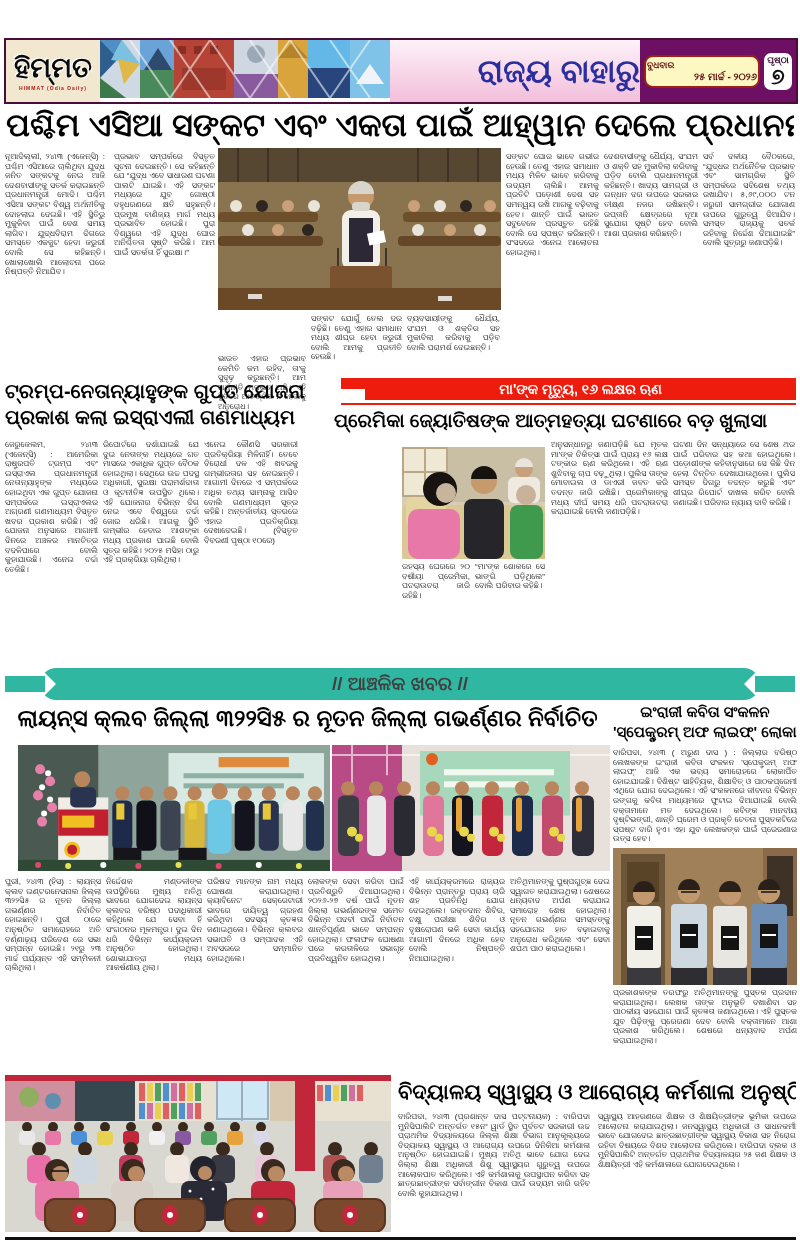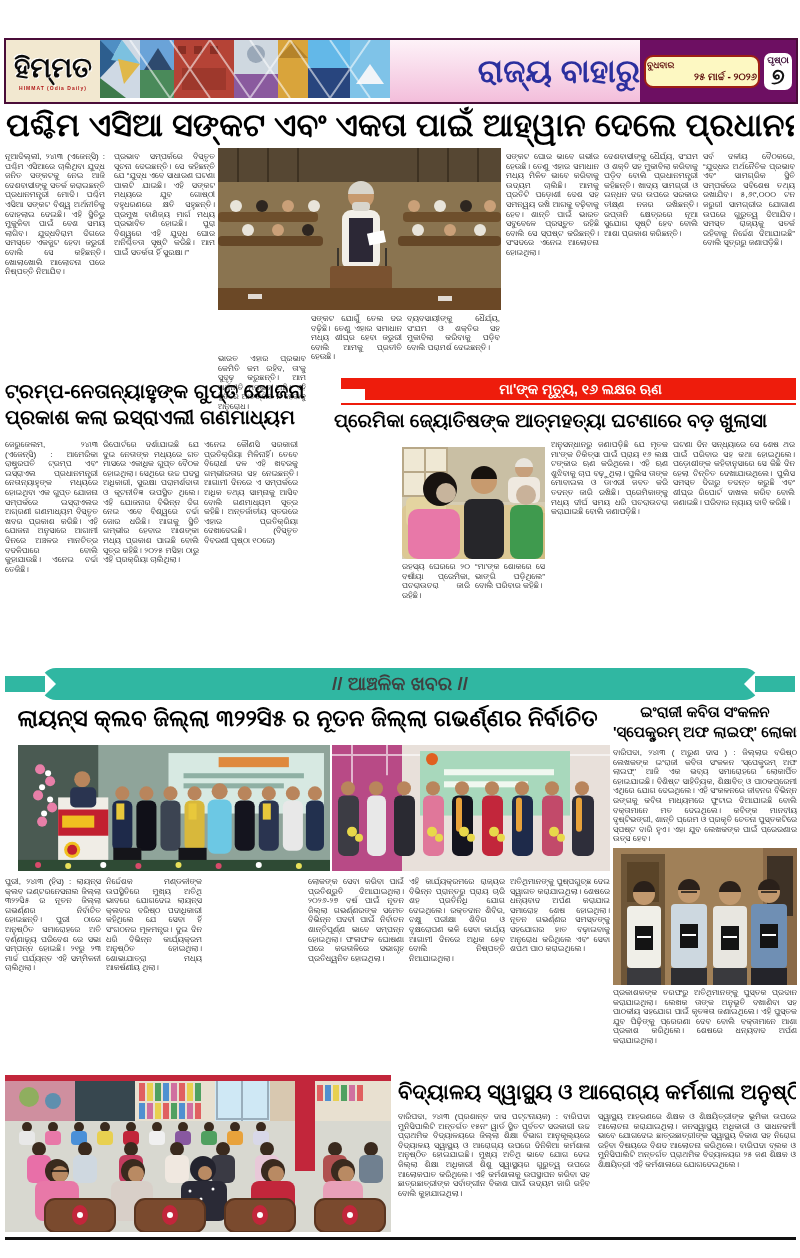--- a/index.html
+++ b/index.html
@@ -293,20 +293,21 @@
         <circle cx="162" cy="86" r="5"></circle>
           <circle cx="169" cy="92" r="4"></circle>
         <circle cx="222" cy="86" r="5"></circle>
           <circle cx="229" cy="92" r="4"></circle>
       </g>
     </svg>
   </div>
 
   <div class="bt" style="left:5px;top:877px;width:96px;height:196px;">ପୁରୀ, ୨୪ା୩ (ହିସ) : ଲାୟନ୍ସ କ୍ଲବ ଇଣ୍ଟରନେସନାଲ ଜିଲ୍ଲା ୩୨୨ସି୫ ର ନୂତନ ଜିଲ୍ଲା ଗଭର୍ଣ୍ଣର ନିର୍ବାଚିତ ହୋଇଛନ୍ତି। ପୁରୀ ଠାରେ ଅନୁଷ୍ଠିତ ସମାରୋହରେ ଅତି ବର୍ଣ୍ଣାଢ଼୍ୟ ପରିବେଶ ରେ ସଭା ସମ୍ପନ୍ନ ହୋଇଛି। ୨୧ରୁ ୨୩ ମାର୍ଚ୍ଚ ପର୍ଯ୍ୟନ୍ତ ଏହି ସମ୍ମିଳନୀ ଚାଲିଥିଲା।</div>
   <div class="bt" style="left:106px;top:877px;width:96px;height:196px;">ନିର୍ଦ୍ଦେଶକ ମଣ୍ଡଳୀଙ୍କ ଉପସ୍ଥିତିରେ ମୁଖ୍ୟ ଅତିଥି ଭାବରେ ଯୋଗଦେଇ ଲାୟନ୍ସ କ୍ଲବର ବରିଷ୍ଠ ପଦାଧିକାରୀ କହିଥିଲେ ଯେ ସେବା ହିଁ ସଂଗଠନର ମୂଳମନ୍ତ୍ର। ଦୁଇ ଦିନ ଧରି ବିଭିନ୍ନ କାର୍ଯ୍ୟକ୍ରମ ଅନୁଷ୍ଠିତ ହୋଇଥିଲା। ଶୋଭାଯାତ୍ରା ମଧ୍ୟ ଆକର୍ଷଣୀୟ ଥିଲା।</div>
+  <div class="bt" style="left:207px;top:877px;width:96px;height:196px;">ପରିଷଦ ମାନଙ୍କ ନାମ ମଧ୍ୟ ଘୋଷଣା କରାଯାଇଥିଲା। କ୍ୟାବିନେଟ ସେକ୍ରେଟାରୀ ଭାବରେ ଦାୟିତ୍ୱ ଗ୍ରହଣ କରିଥିବା ସଦସ୍ୟ କୃତଜ୍ଞତା ଜଣାଇଥିଲେ। ବିଭିନ୍ନ କ୍ଲବର ସଭାପତି ଓ ସମ୍ପାଦକ ଏହି ଅବସରରେ ସମ୍ମାନିତ ହୋଇଥିଲେ।</div>
   <div class="bt" style="left:308px;top:877px;width:96px;height:196px;">ଲୋକଙ୍କ ସେବା କରିବା ପାଇଁ ପ୍ରତିଶ୍ରୁତି ଦିଆଯାଇଥିଲା। ୨୦୨୬-୨୭ ବର୍ଷ ପାଇଁ ନୂତନ ଜିଲ୍ଲା ଗଭର୍ଣ୍ଣରଙ୍କ ସମେତ ବିଭିନ୍ନ ପଦବୀ ପାଇଁ ନିର୍ବାଚନ ଶାନ୍ତିପୂର୍ଣ୍ଣ ଭାବେ ସମ୍ପନ୍ନ ହୋଇଥିଲା। ଫଳାଫଳ ଘୋଷଣା ପରେ କରତାଳିରେ ସଭାଗୃହ ପ୍ରତିଧ୍ୱନିତ ହୋଇଥିଲା।</div>
   <div class="bt" style="left:409px;top:877px;width:96px;height:196px;">ଏହି କାର୍ଯ୍ୟକ୍ରମରେ ରାଜ୍ୟର ବିଭିନ୍ନ ପ୍ରାନ୍ତରୁ ପ୍ରାୟ ଚାରି ଶହ ପ୍ରତିନିଧି ଯୋଗ ଦେଇଥିଲେ। ରକ୍ତଦାନ ଶିବିର, ଚକ୍ଷୁ ପରୀକ୍ଷା ଶିବିର ଓ ବୃକ୍ଷରୋପଣ ଭଳି ସେବା କାର୍ଯ୍ୟ ଆଗାମୀ ଦିନରେ ଅଧିକ ହେବ ବୋଲି ନିଷ୍ପତ୍ତି ନିଆଯାଇଥିଲା।</div>
   <div class="bt" style="left:510px;top:877px;width:100px;height:196px;">ଅତିଥିମାନଙ୍କୁ ପୁଷ୍ପଗୁଚ୍ଛ ଦେଇ ସ୍ୱାଗତ କରାଯାଇଥିଲା। ଶେଷରେ ଧନ୍ୟବାଦ ଅର୍ପଣ କରାଯାଇ ସମାରୋହ ଶେଷ ହୋଇଥିଲା। ନୂତନ ଗଭର୍ଣ୍ଣର ସମସ୍ତଙ୍କୁ ସହଯୋଗର ହାତ ବଢ଼ାଇବାକୁ ଅନୁରୋଧ କରିଥିଲେ ଏବଂ ସେବା ଶପଥ ପାଠ କରାଇଥିଲେ।</div>
 
   <div class="hl" style="left:613px;top:702px;width:184px;height:20px;font-size:15px;line-height:20px;text-align:center;white-space:nowrap;overflow:hidden;">ଇଂରାଜୀ କବିତା ସଂକଳନ</div>
   <div class="hl" style="left:613px;top:722px;width:184px;height:20px;font-size:15px;line-height:20px;text-align:center;white-space:nowrap;overflow:hidden;">'ସ୍ପେକ୍ଟ୍ରମ୍ ଅଫ ଲାଇଫ୍' ଲୋକାର୍ପିତ</div>
   <div class="bt" style="left:613px;top:748px;width:184px;height:98px;">ବାରିପଦା, ୨୪ା୩ ( ଅରୁଣ ଦାସ ) : ଜିଲ୍ଲାର ବରିଷ୍ଠ ଲେଖକଙ୍କ ଇଂରାଜୀ କବିତା ସଂକଳନ 'ସ୍ପେକ୍ଟ୍ରମ୍ ଅଫ ଲାଇଫ୍' ଆଜି ଏକ ଭବ୍ୟ ସମାରୋହରେ ଲୋକାର୍ପିତ ହୋଇଯାଇଛି। ବିଶିଷ୍ଟ ସାହିତ୍ୟିକ, ଶିକ୍ଷାବିତ୍ ଓ ପାଠକପ୍ରେମୀ ଏଥିରେ ଯୋଗ ଦେଇଥିଲେ। ଏହି ସଂକଳନରେ ଜୀବନର ବିଭିନ୍ନ ରଙ୍ଗକୁ କବିତା ମାଧ୍ୟମରେ ଫୁଟାଇ ଦିଆଯାଇଛି ବୋଲି ବକ୍ତାମାନେ ମତ ଦେଇଥିଲେ। କବିଙ୍କ ମାନବୀୟ ଦୃଷ୍ଟିଭଙ୍ଗୀ, ଶାନ୍ତି ପ୍ରେମ ଓ ପ୍ରକୃତି ଚେତନା ପୁସ୍ତକଟିରେ ସ୍ପଷ୍ଟ ବାରି ହୁଏ। ଏହା ଯୁବ ଲେଖକଙ୍କ ପାଇଁ ପ୍ରେରଣାର ଉତ୍ସ ହେବ।</div>
 
   <div class="photoframe" style="left:613px;top:848px;width:184px;height:137px;">
     <svg viewBox="0 0 184 137" preserveAspectRatio="none">

